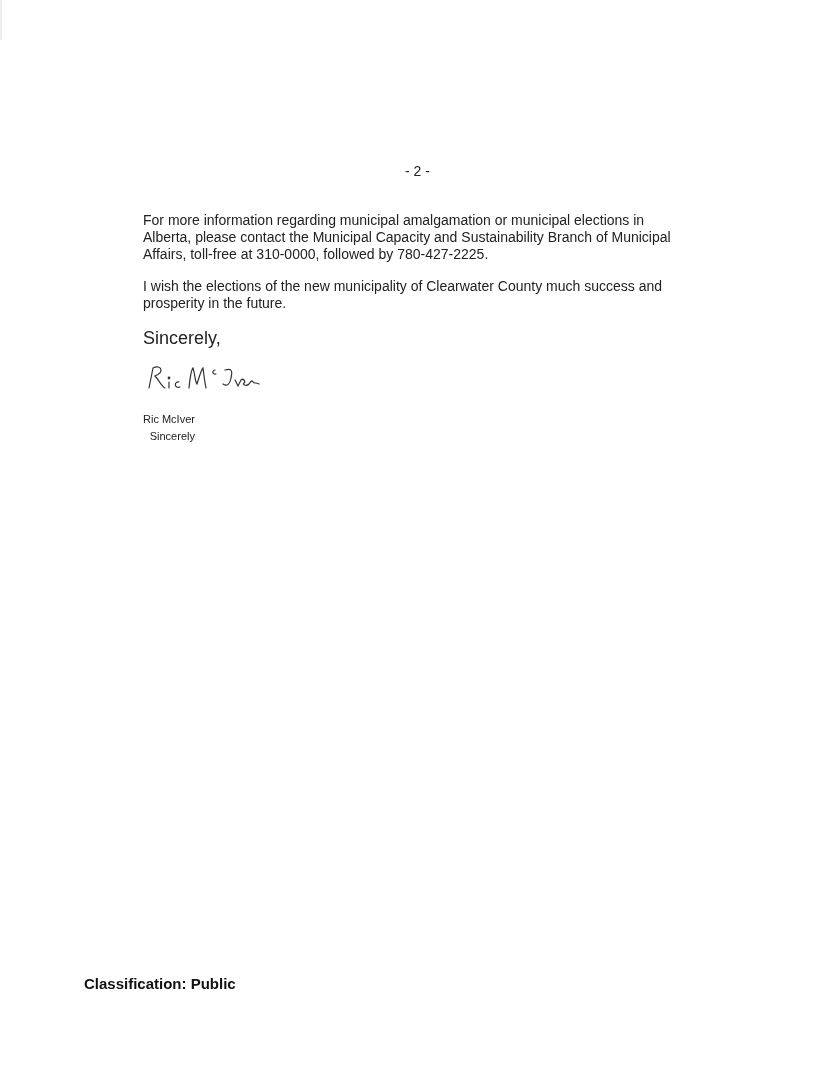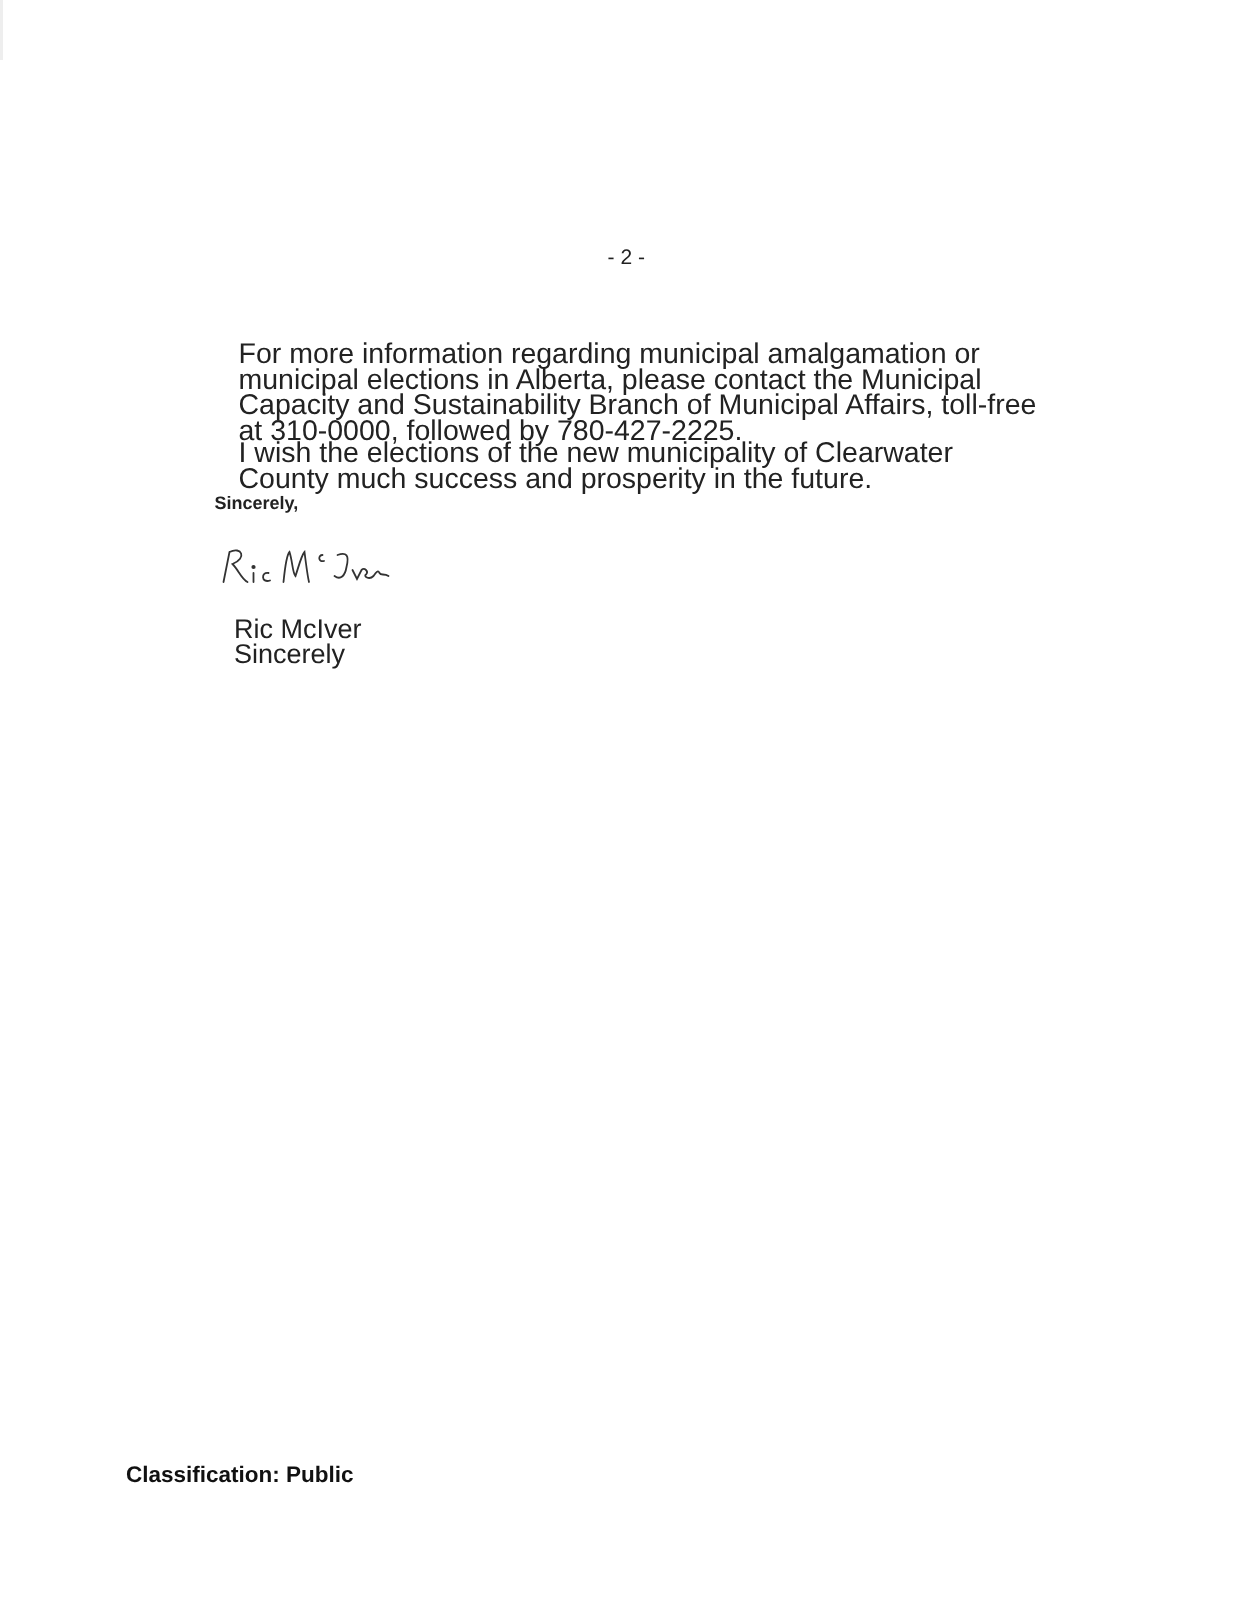--- a/index.html
+++ b/index.html
@@ -1,25 +1,25 @@
 <!DOCTYPE html>
 <html><head>
 <meta charset="utf-8">
 <style>
   html, body { margin: 0; padding: 0; background: #ffffff; }
   body { width: 835px; height: 1080px; position: relative; overflow: hidden;
          font-family: "Liberation Sans", sans-serif; color: #222; }
   .page-number { position: absolute; top: 163px; left: 0; width: 835px; text-align: center;
                  font-size: 14px; }
-  .para { position: absolute; left: 143px; width: 540px; font-size: 19px; line-height: 17px; margin: 16px; }
+  .para { position: absolute; left: 143px; width: 540px; font-size: 14px; line-height: 17px; margin: 0; }
   #p1 { top: 212px; }
   #p2 { top: 278px; }
-  .closing { position: absolute; left: 143px; top: 328px; font-size: 12px; font-weight: bold; }
+  .closing { position: absolute; left: 143px; top: 328px; font-size: 18px; }
   .signature { position: absolute; left: 145px; top: 360px; }
-  .signer { position: absolute; left: 156px; top: 411px; font-size: 18px; line-height: 17px; }
+  .signer { position: absolute; left: 143px; top: 411px; font-size: 11px; line-height: 17px; text-align: right; }
   .classification { position: absolute; left: 84px; top: 975px; font-size: 15px; font-weight: bold;
                     color: #111; }
   .scan-edge { position: absolute; left: 0; top: 0; width: 2px; height: 40px; background: #eee; }
 </style>
 </head>
 <body>
 
 <div class="scan-edge"></div>
 
 <div class="page-number">- 2 -</div>

